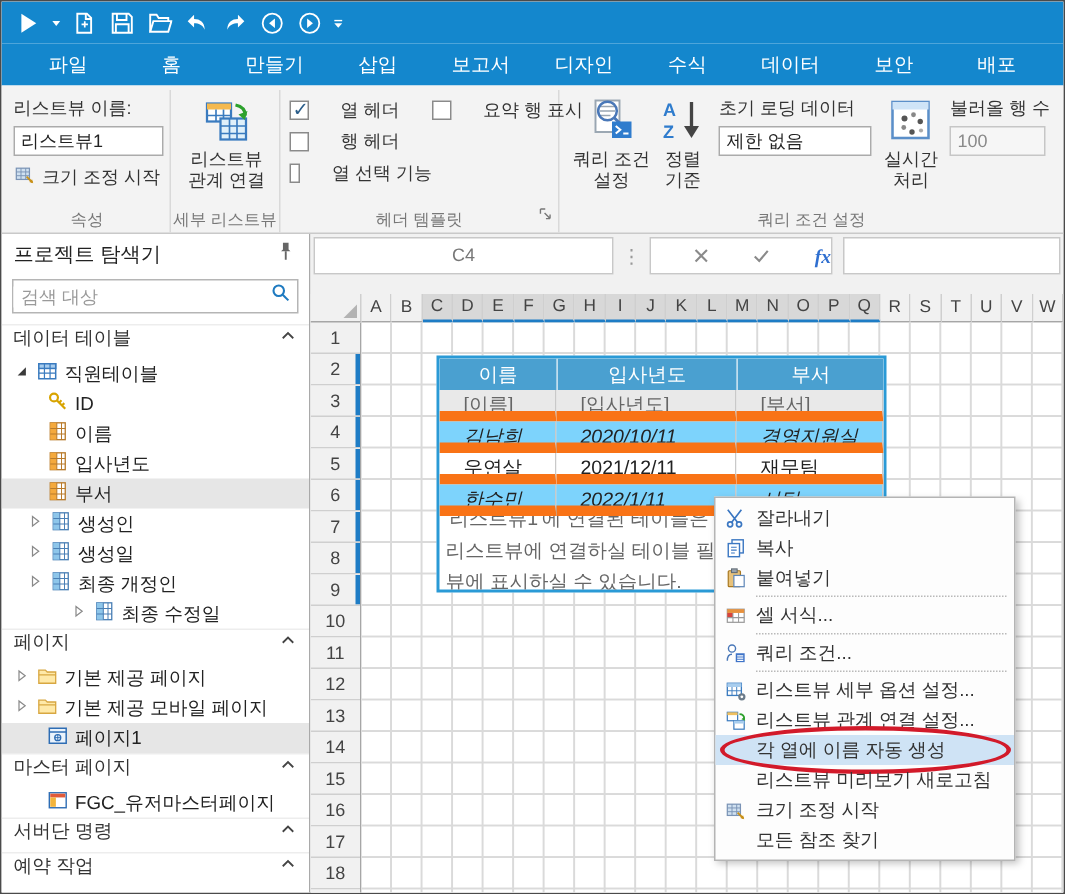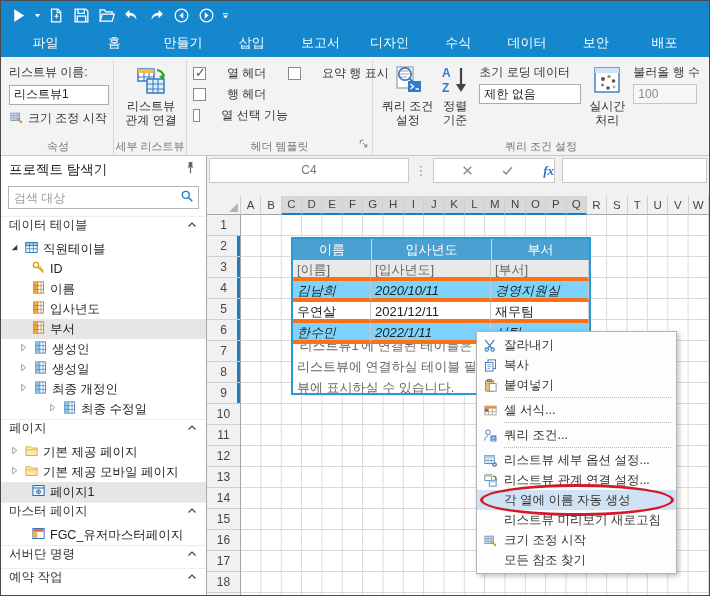--- a/index.html
+++ b/index.html
@@ -80,21 +80,21 @@
       linear-gradient(to right, transparent calc(100% - 1px), #dadada 0),
       linear-gradient(to bottom, transparent 20px, #dadada 0);
     background-size: calc(100%/23) 100%, 100% 21px; }
 
   
   .listview { position:absolute; left:50px; top:22px; width:300px; height:158px; border:2px solid #2a9ad6; background:#fff; overflow:hidden; }
   .lvrow { display:flex; height:21px; }
   .lvrow .c0 { width:78px; } .lvrow .c1 { width:120px; } .lvrow .c2 { flex:1; }
   .lvh { background:#4aa0d0; color:#fff; font-size:13px; text-align:center; line-height:21px; border-left:1px solid rgba(255,255,255,.65); }
   .lvh:first-child { border-left:none; }
-  .lvc { font-size:13px; line-height:20px; padding-left:4px; border-right:1px solid #c9c9c9; border-bottom:4px solid #f97316; white-space:nowrap; overflow:hidden; }
+  .lvc { font-size:13px; line-height:20px; padding-left:16px; border-right:1px solid #c9c9c9; border-bottom:7px solid #f97316; white-space:nowrap; overflow:hidden; }
   .rowf .lvc { background:#e9e9e9; color:#666; }
   .rowa .lvc { background:#7dd3fc; color:#222;font-style:italic; }
   .rowb .lvc { background:#fff; color:#222; }
   .lvnote { height:74px; overflow:hidden; padding:0 4px; }
   .lvnote div { font-size:13px; color:#666; line-height:21px; white-space:nowrap; }
   .lvnote div:first-child { margin-top:-9px; }
 
   
   .ctxmenu { position:absolute; left:235px; top:116px; width:201px; background:#fdfdfd; border:1px solid #b4b4b4; box-shadow:2px 2px 5px rgba(0,0,0,.25); padding:3px 0; }
   .mi-wrap { position:relative; }

